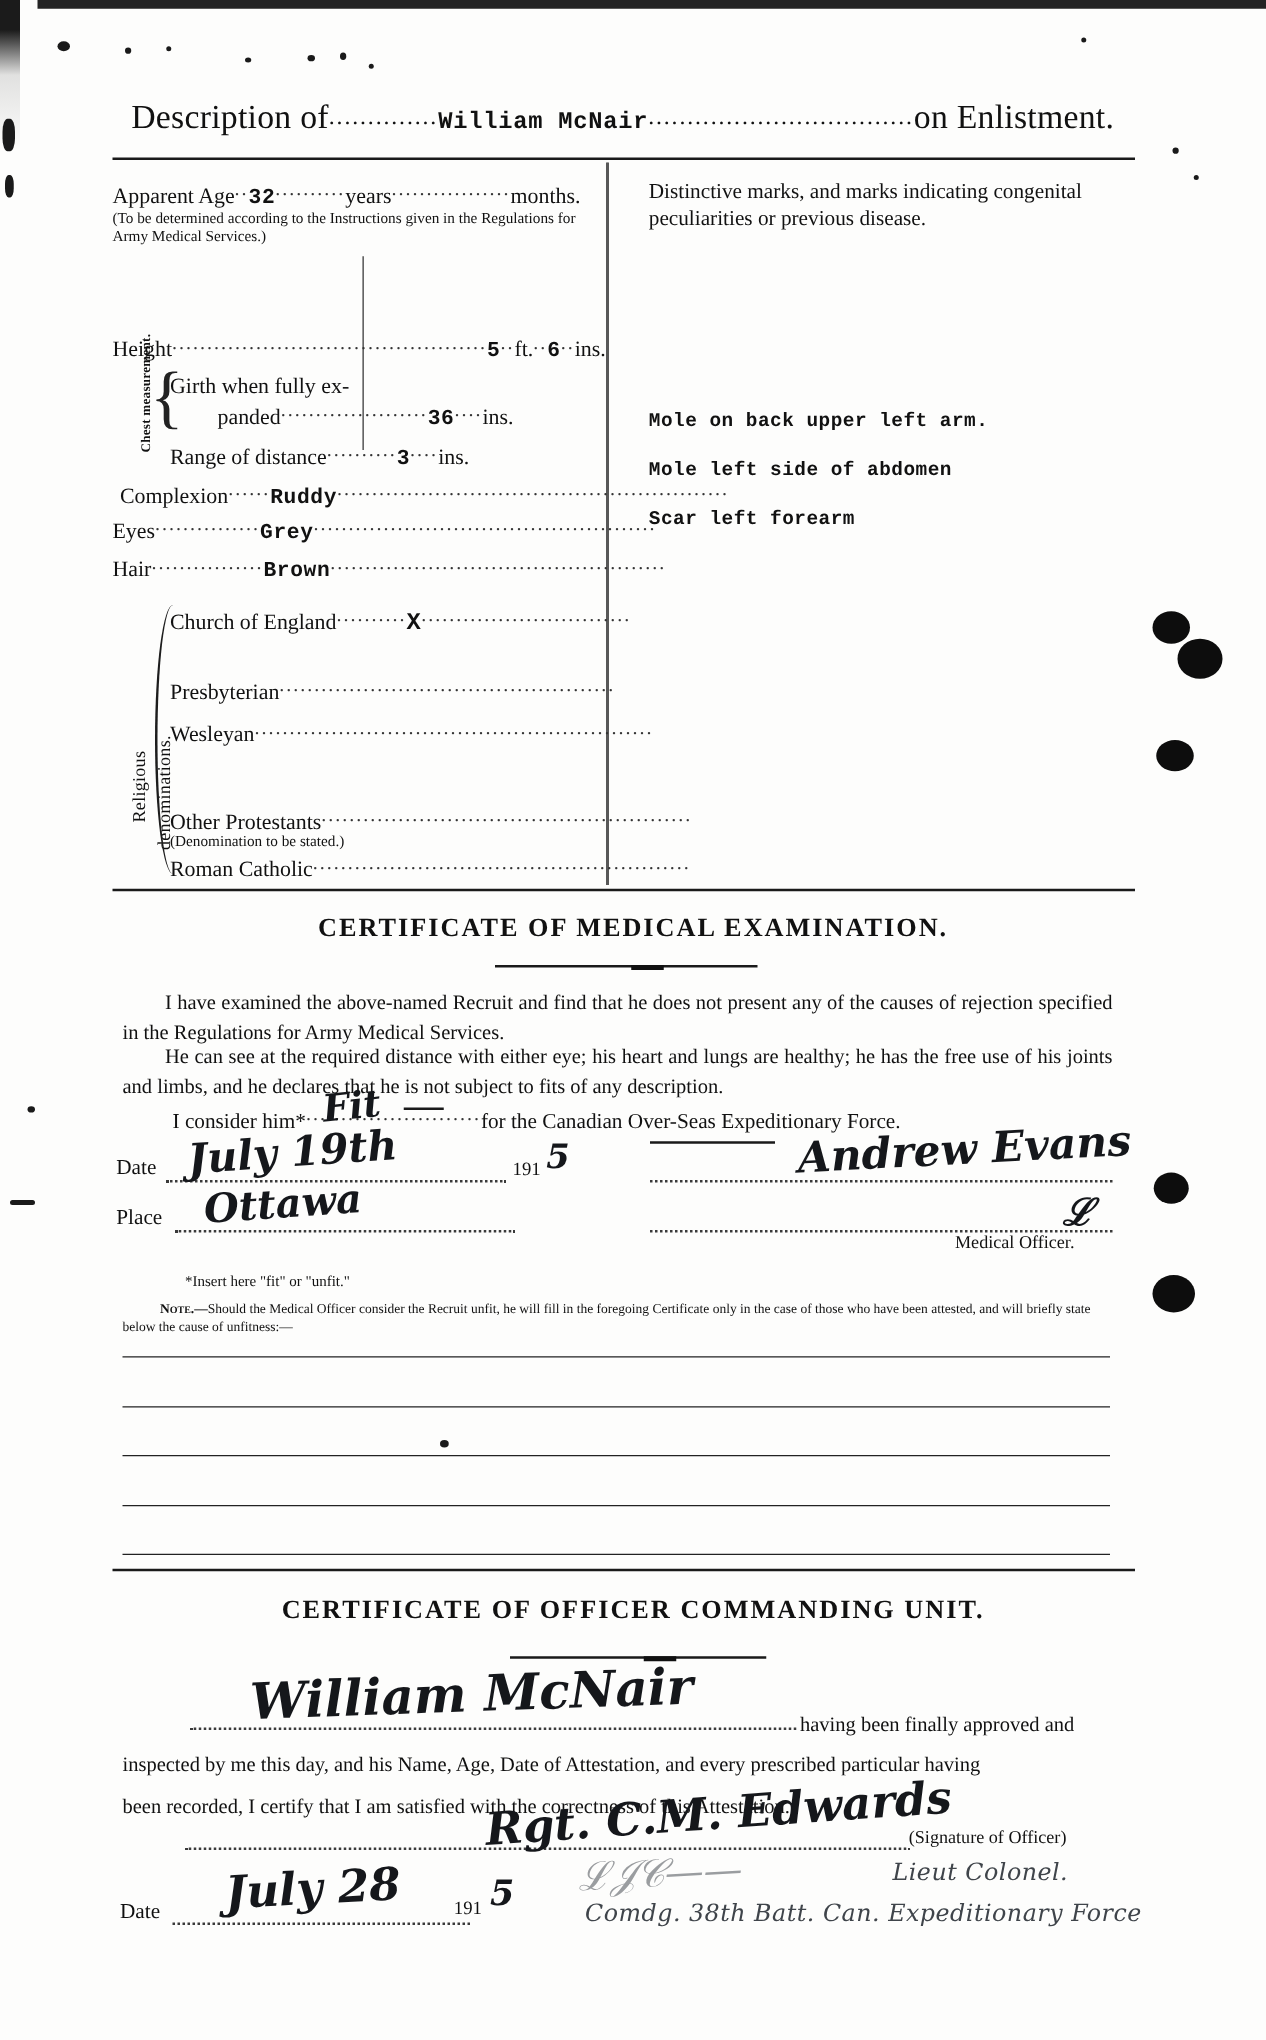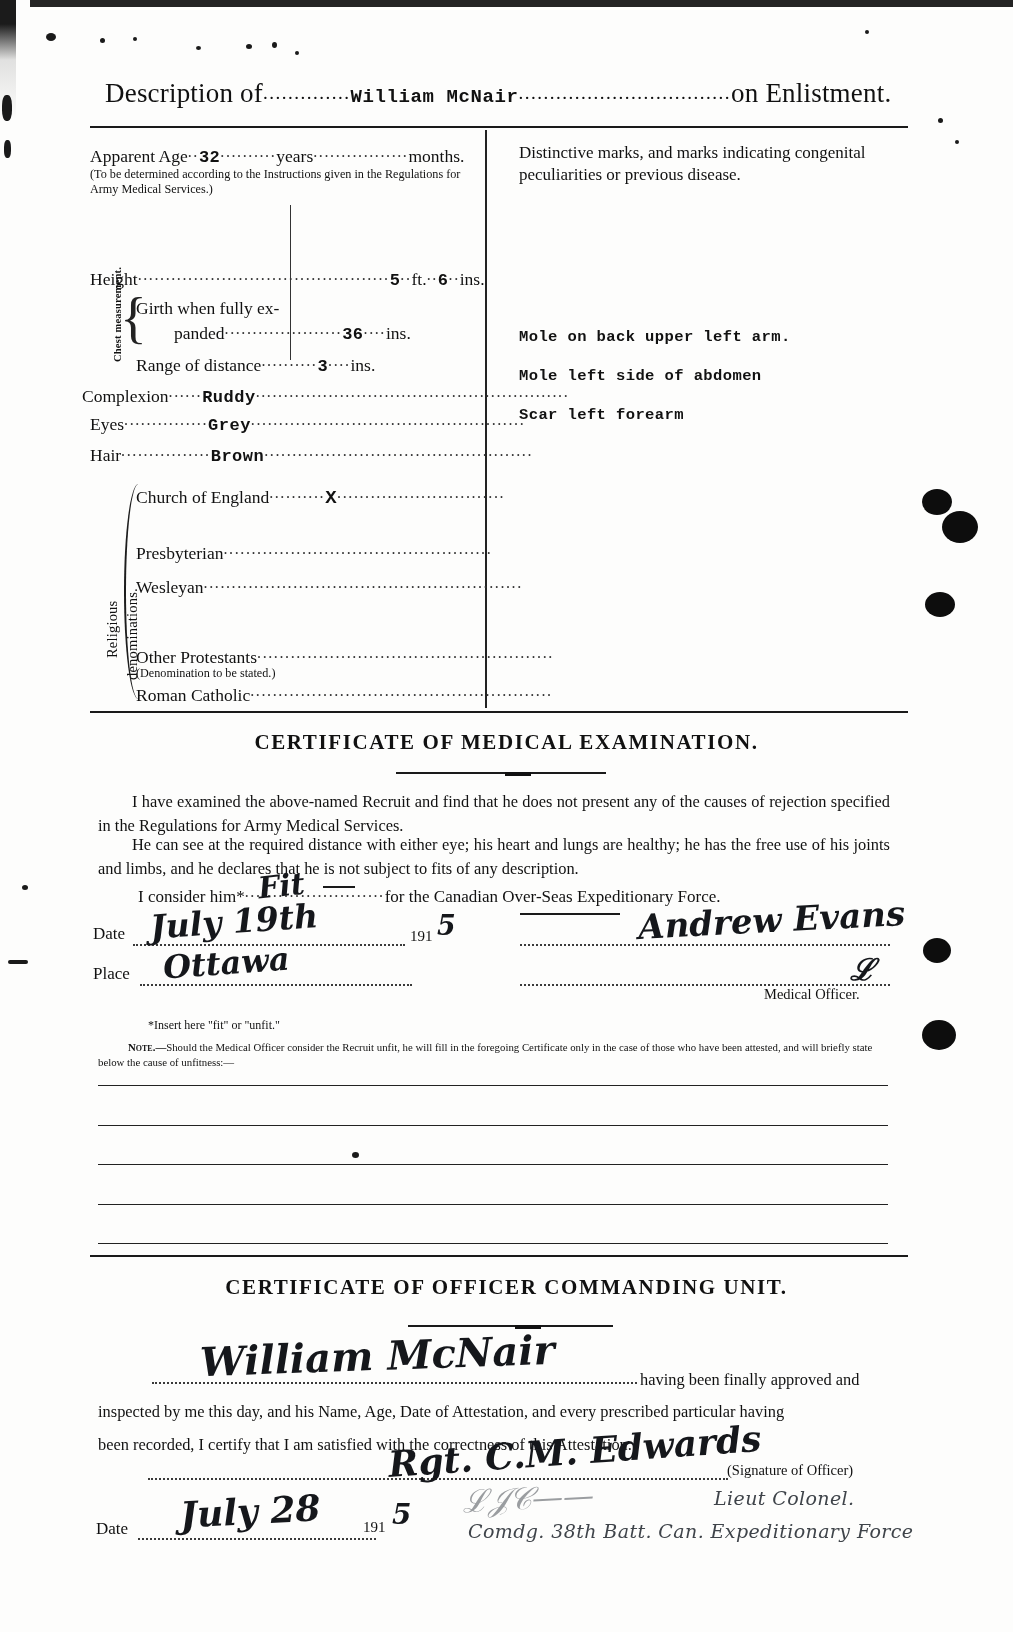--- a/index.html
+++ b/index.html
@@ -211,21 +211,21 @@
   <div class="frow" style="left:136px;top:298px;">
     <span>Girth when fully ex-</span>
   </div>
   <div class="frow" style="left:174px;top:321px;">
     <span>panded</span><span class="dots">.....................</span><span class="val">36</span><span class="dots">....</span><span>ins.</span>
   </div>
   <div class="frow" style="left:136px;top:353px;">
     <span>Range of distance</span><span class="dots">....</span><span class="dots">......</span><span class="val">3</span><span class="dots">....</span><span>ins.</span>
   </div>
 
-  <div class="frow" style="left:82px;top:384px;">
+  <div class="frow" style="left:96px;top:384px;">
     <span>Complexion</span><span class="dots">......</span><span class="val">Ruddy</span><span class="dots">........................................................</span>
   </div>
   <div class="frow" style="left:90px;top:412px;">
     <span>Eyes</span><span class="dots">...............</span><span class="val">Grey</span><span class="dots">.................................................</span>
   </div>
   <div class="frow" style="left:90px;top:443px;">
     <span>Hair</span><span class="dots">................</span><span class="val">Brown</span><span class="dots">................................................</span>
   </div>
 
   <div class="relig-label">

